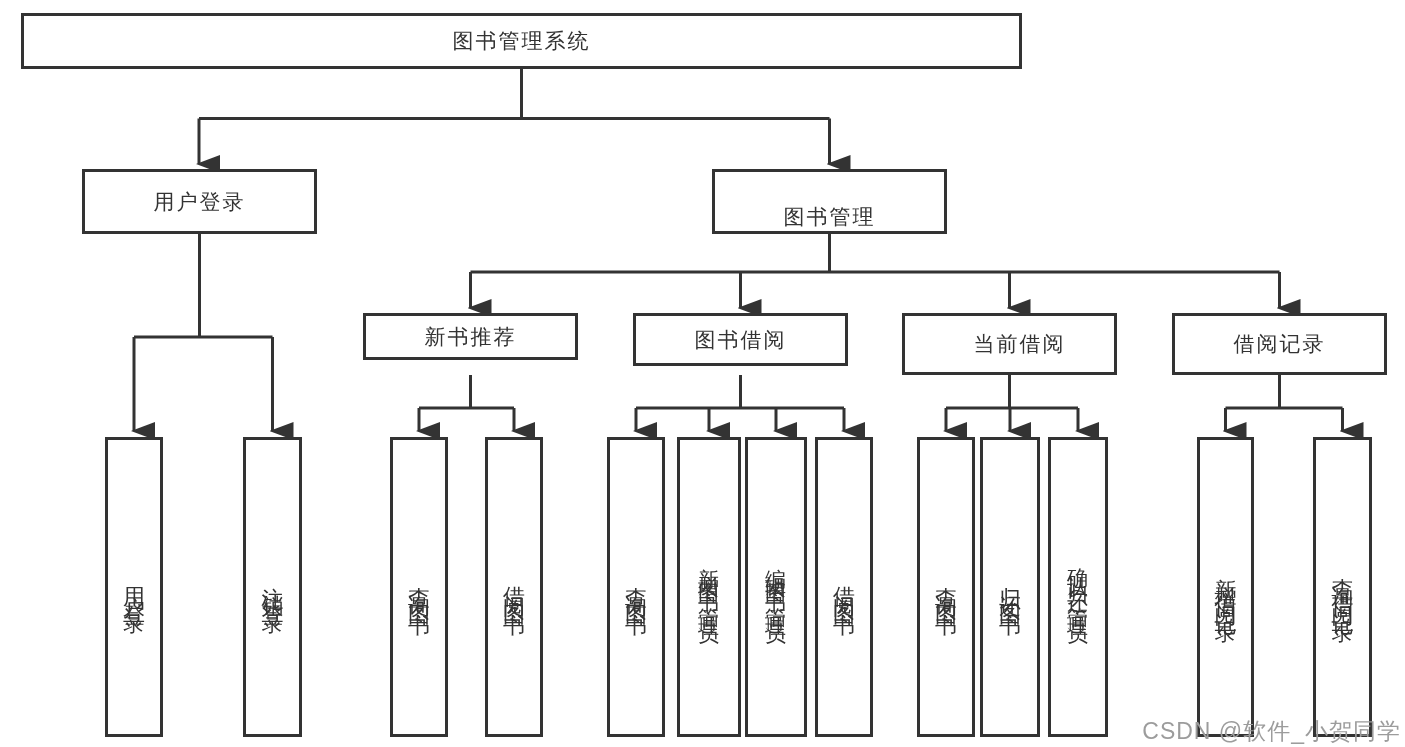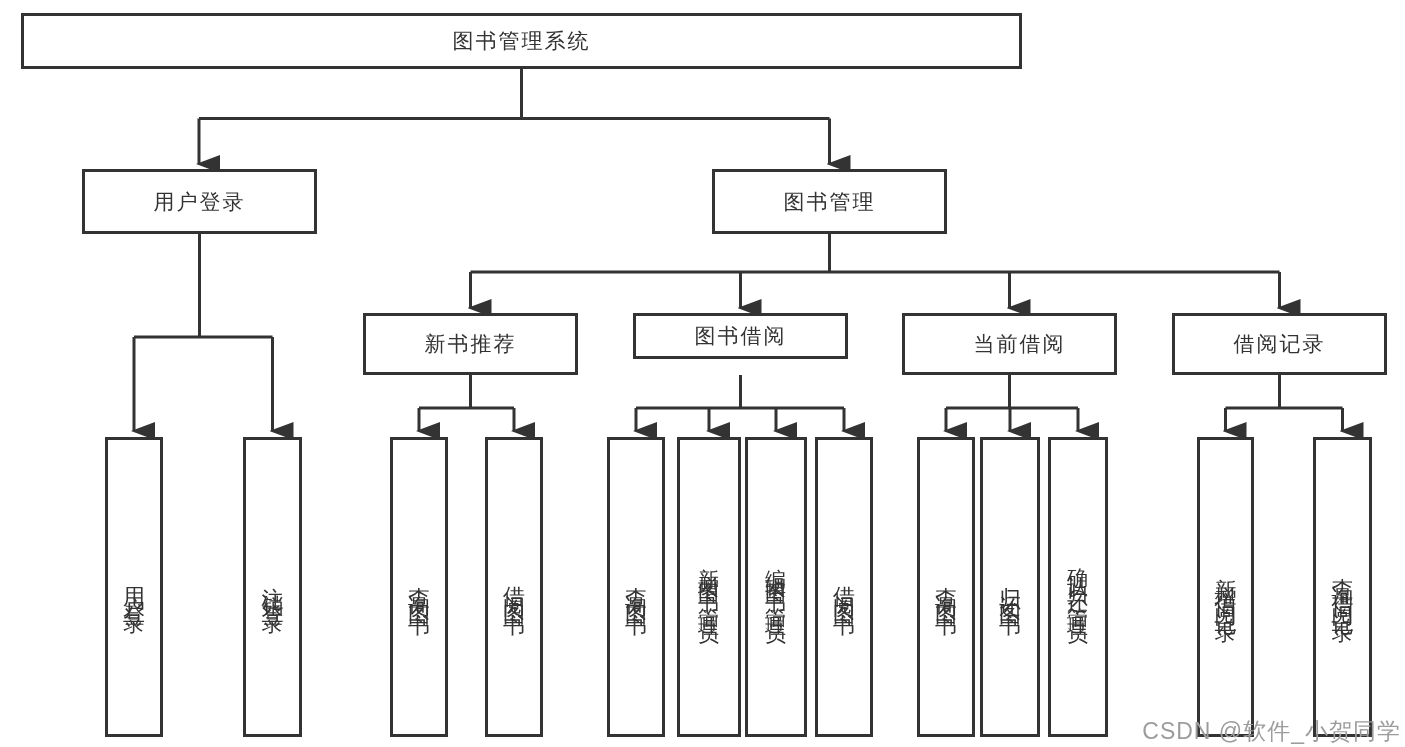--- a/index.html
+++ b/index.html
@@ -114,28 +114,28 @@
     <path d="M1342.5,408 V431" marker-end="url(#arrow)"></path>
   </svg>
 
   <div class="node" style="left:21px;top:13px;width:1001px;height:56px;">
     <span class="hlabel">图书管理系统</span>
   </div>
 
   <div class="node" style="left:82px;top:169px;width:235px;height:65px;">
     <span class="hlabel">用户登录</span>
   </div>
-  <div class="node" style="left:712px;top:169px;width:235px;height:65px;">
+  <div class="node" style="left:712px;top:169px;width:235px;height:65px;align-items:flex-end;">
     <span class="hlabel">图书管理</span>
   </div>
 
-  <div class="node" style="left:363px;top:313px;width:215px;height:62px;">
+  <div class="node" style="left:363px;top:313px;width:215px;height:47px;">
     <span class="hlabel">新书推荐</span>
   </div>
-  <div class="node" style="left:633px;top:313px;width:215px;height:46px;">
+  <div class="node" style="left:633px;top:313px;width:215px;height:53px;">
     <span class="hlabel">图书借阅</span>
   </div>
   <div class="node" style="left:902px;top:313px;width:215px;height:62px;padding-left:20px;">
     <span class="hlabel">当前借阅</span>
   </div>
   <div class="node" style="left:1172px;top:313px;width:215px;height:62px;">
     <span class="hlabel">借阅记录</span>
   </div>
 
   <div class="node leaf" style="left:105px;width:58px;">

